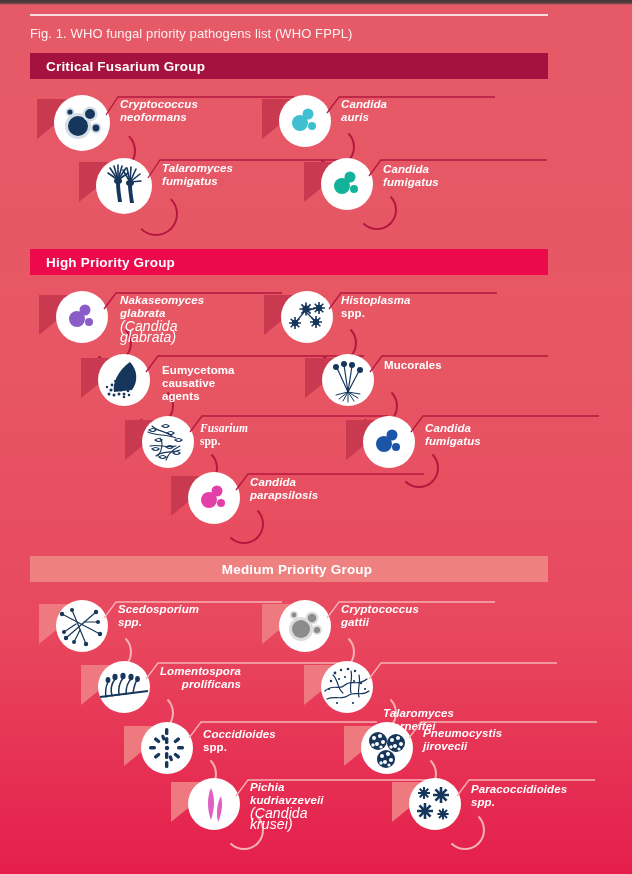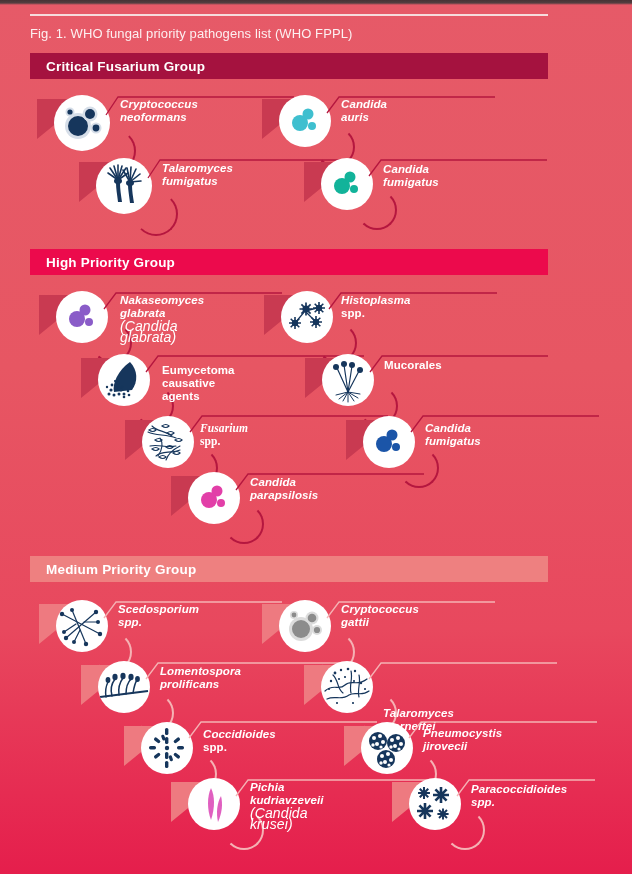--- a/index.html
+++ b/index.html
@@ -33,21 +33,21 @@
   .group-bar {
     position: absolute; left: 30px; width: 518px; height: 26px;
     display: flex; align-items: center;
   }
   .group-bar span {
     font-size: 13.5px; font-weight: bold; color: #ffffff;
     padding-left: 16px; letter-spacing: .2px;
   }
   .bar-critical { background: #A5123F; }
   .bar-high     { background: #EC0A4C; }
-  .bar-medium   { background: #EE8080; }
+  .bar-medium   { background: #EE8080; justify-content: center; }
 
   
   .node { position: absolute; }
 
   .wedge {
     position: absolute;
     width: 34px; height: 40px;
     left: -17px; top: 4px;
     background: currentColor;
     clip-path: polygon(0 0, 100% 0, 100% 100%, 55% 62%, 0 100%);
@@ -502,21 +502,21 @@
           <ellipse cx="10" cy="19" rx="2.4" ry="3"></ellipse>
         </g>
       </svg>
     </div>
     <div class="arc light" style="width:40px;height:40px;left:36px;top:32px;"></div>
     <div class="leader" style="left:48px; top:-4px;">
       <svg width="200" height="24">
           <path d="M0,22 L12,6 L198,6" fill="none" stroke="#F5B2B4" stroke-width="1.3"></path>
         </svg>
     </div>
-    <div class="label" style="left:62px; top:4px;">Lomentospora
+    <div class="label" style="left:62px; top:4px;text-align:right;">Lomentospora
 prolificans</div>
   </div>
 
   <div class="node" style="left:141px; top:722px;">
     <div class="wedge shade-light"></div>
     <div class="bubble" style="width:52px;height:52px;">
       <svg width="52" height="52" viewBox="0 0 52 52">
         <g fill="#16365C">
           <rect x="24" y="6" width="3.4" height="7" rx="1.6"></rect>
           <rect x="24" y="15" width="3.4" height="7" rx="1.6"></rect>

